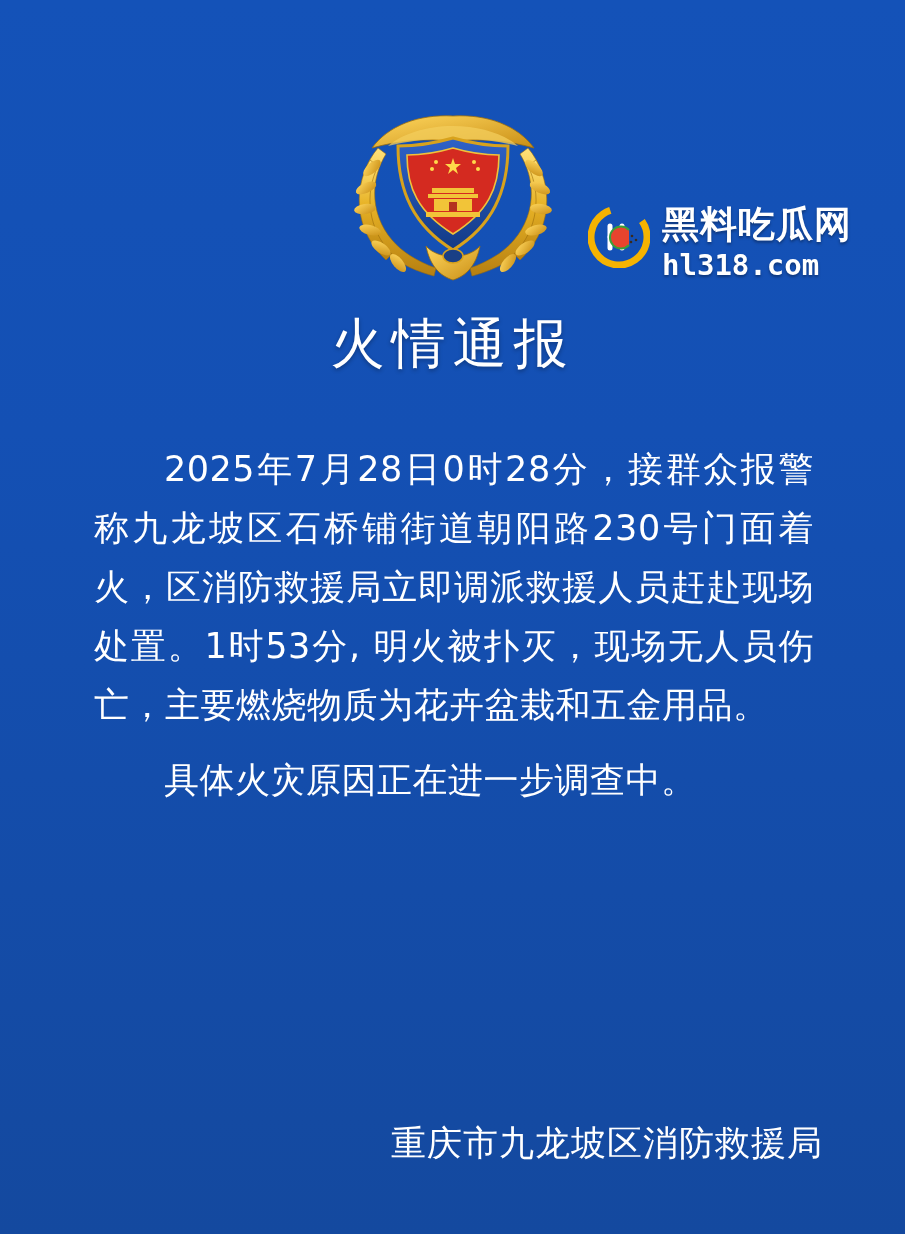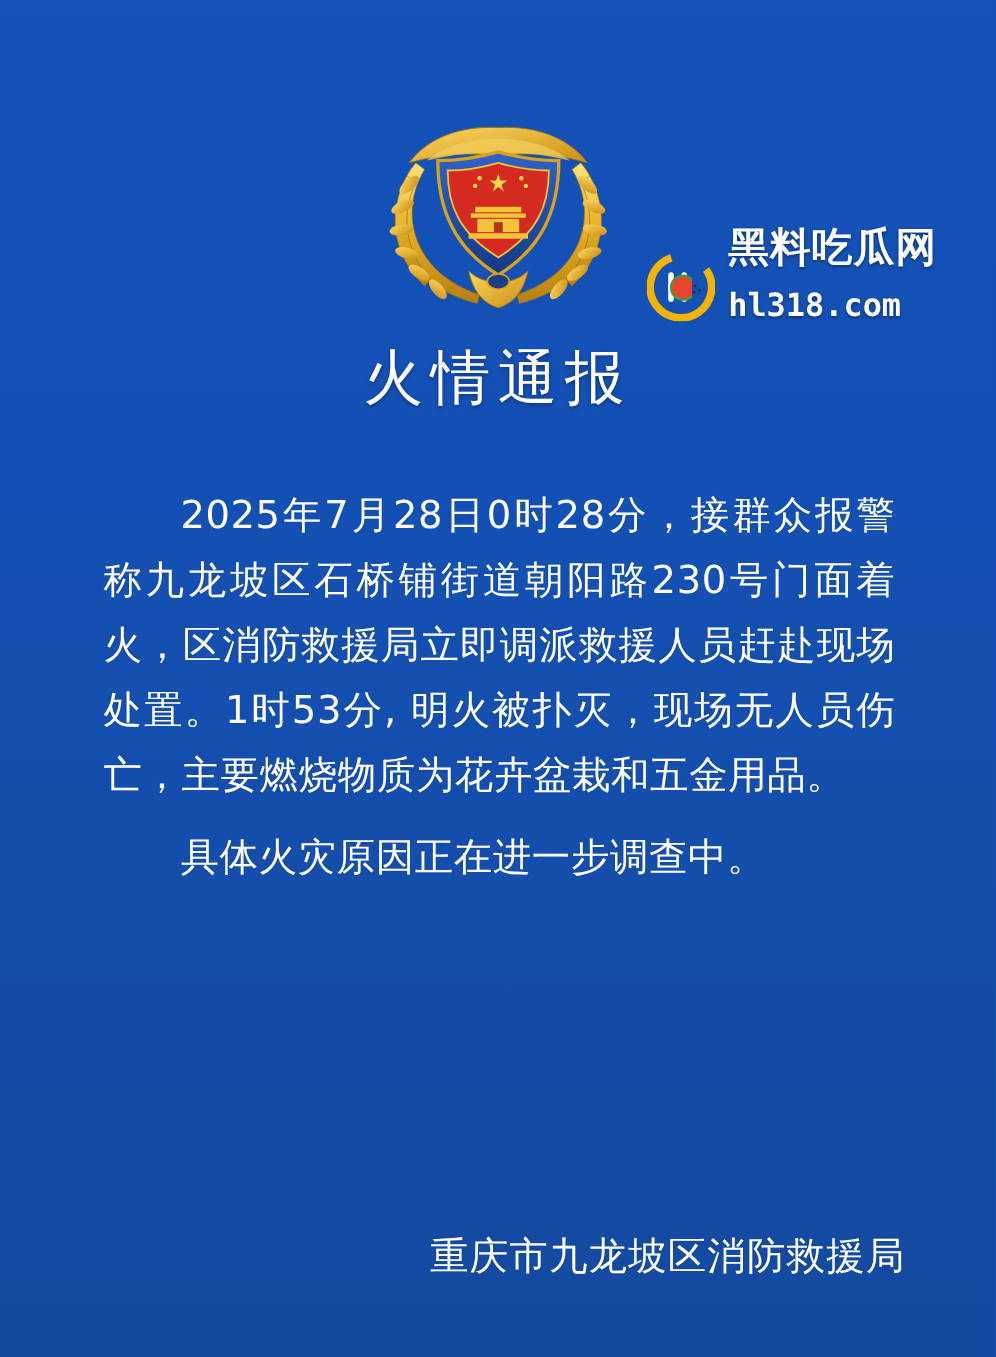--- a/index.html
+++ b/index.html
@@ -37,21 +37,21 @@
     height: 200px;
   }
   .emblem svg { display: block; }
 
   
   .watermark {
     position: absolute;
     left: 588px;
     top: 206px;
     display: flex;
-    align-items: flex-end;
+    align-items: flex-start;
     gap: 12px;
   }
   .wm-logo {
     width: 62px;
     height: 62px;
     position: relative;
   }
   .wm-text {
     display: flex;
     flex-direction: column;
@@ -59,21 +59,21 @@
   }
   .wm-title {
     font-size: 37px;
     font-weight: bold;
     color: #ffffff;
     letter-spacing: 1px;
     text-shadow: 0 2px 3px rgba(0,0,0,0.35);
     font-family: "DejaVu Sans", "Liberation Sans", sans-serif;
   }
   .wm-sub {
-    margin-top: 20px;
+    margin-top: 8px;
     font-size: 29px;
     font-weight: bold;
     color: #ffffff;
     font-family: "DejaVu Sans Mono", "Liberation Mono", monospace;
     text-shadow: 0 2px 3px rgba(0,0,0,0.35);
   }
 
   
   .doc-title {
     position: absolute;

